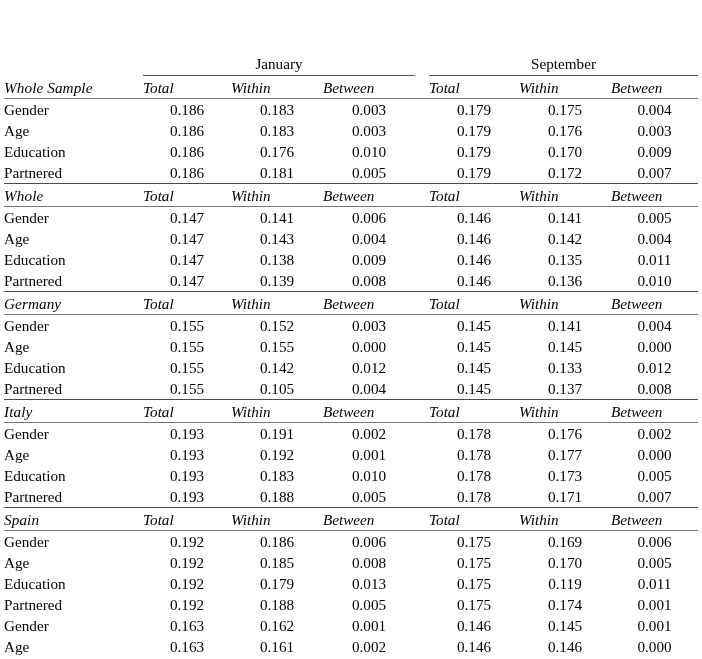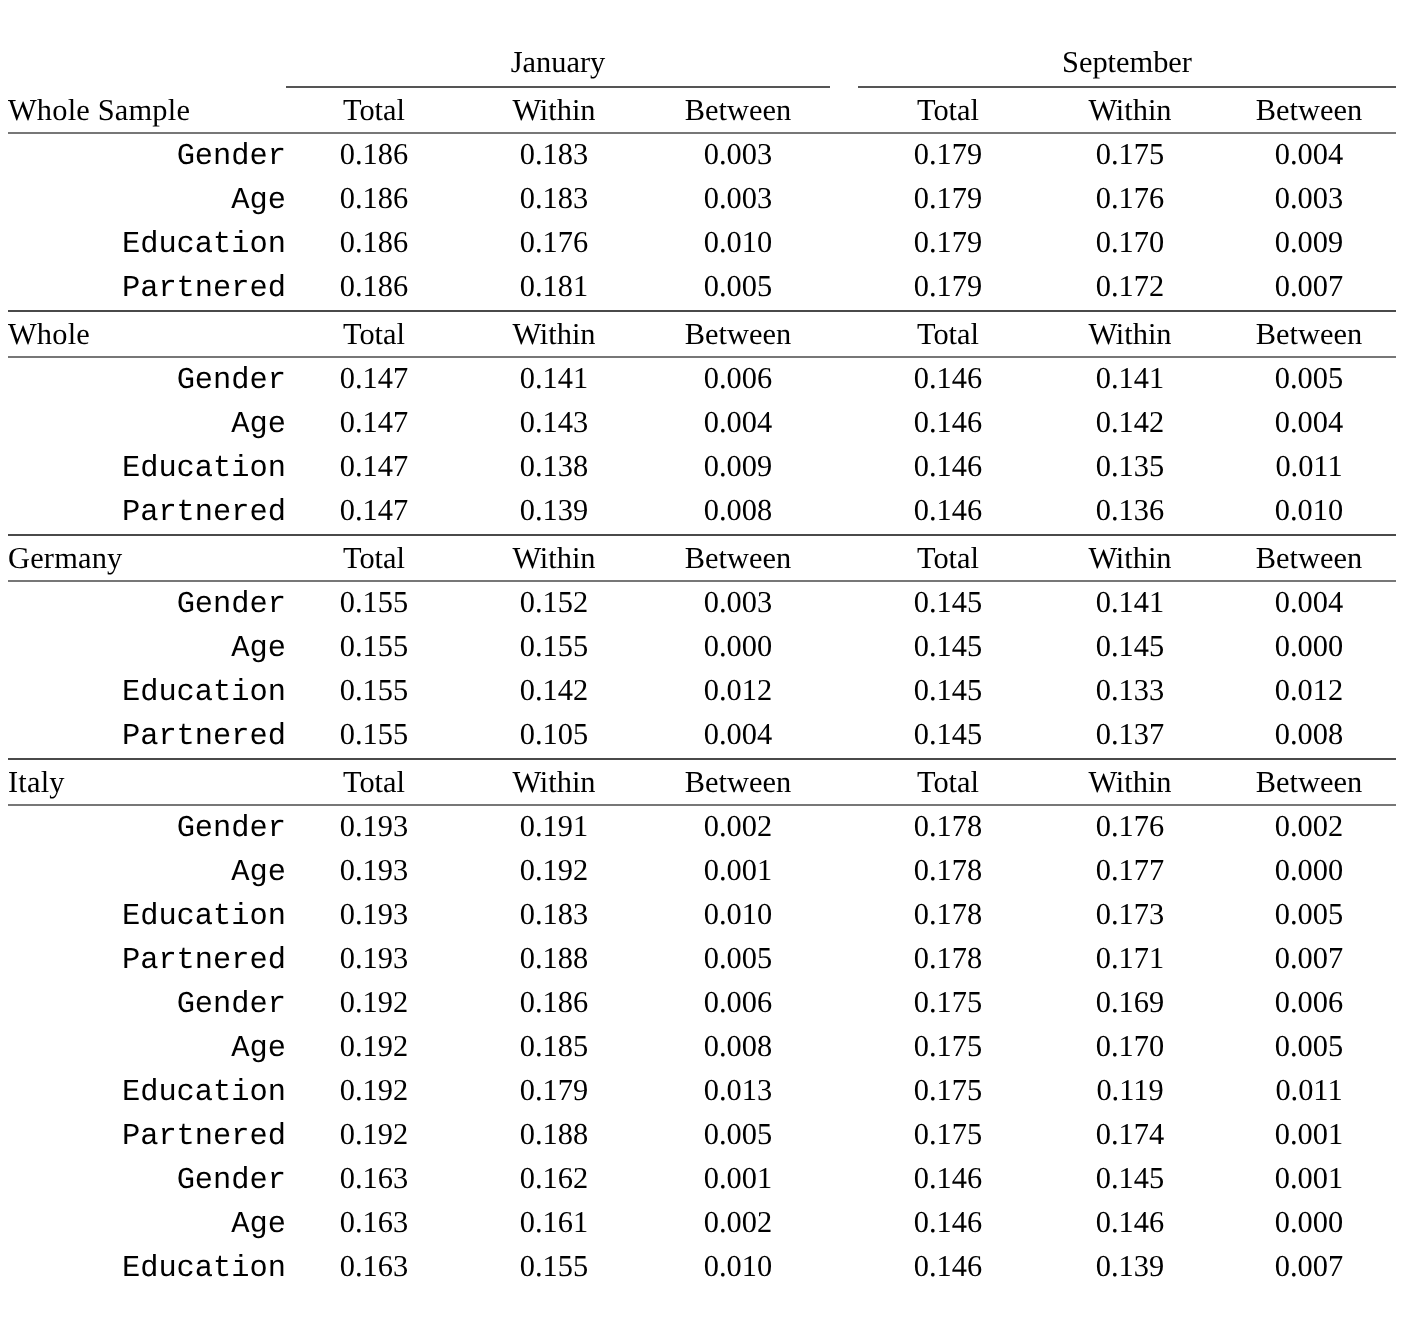--- a/index.html
+++ b/index.html
@@ -13,20 +13,21 @@
     font-family: "Liberation Serif", "DejaVu Serif", serif;
     color: #000000;
     -webkit-font-smoothing: antialiased;
   }
 
   #table-wrap {
     width: 702px;
     height: 477px;
     position: relative;
     box-sizing: border-box;
+    margin-top: 32px;
   }
 
   table.stats {
     border-collapse: collapse;
     width: 694px;
     margin: 0 4px;
     table-layout: fixed;
     font-size: 15.2px;
   }
 
@@ -63,39 +64,39 @@
     border-bottom: 1.1px solid #555555;
     padding-bottom: 1px;
   }
   tr.period-row td.period-pad { border-bottom: none; }
 
   
   tr.group-head td {
     border-top: 1.35px solid #4a4a4a;
     border-bottom: 1.15px solid #777777;
     padding-top: 1px;
+    font-style: italic;
   }
   tr.group-head.first td {
     border-top: none;
   }
   td.group-name {
     font-weight: bold;
     text-align: left;
     padding-left: 3px;
     letter-spacing: 0.1px;
   }
   td.colhead {
-    text-align: center;
+    text-align: left;
   }
 
   
   td.rowlabel {
-    text-align: right;
+    text-align: left;
     padding-left: 3px;
-    font-family: Liberation Mono, monospace;
   }
   td.num {
     text-align: center;
   }
   td.gap { font-size: 0; }
 </style>
 </head>
 <body>
 
 <div id="table-wrap">
@@ -313,20 +314,30 @@
         <tr>
           <td class="rowlabel">Partnered</td>
           <td class="num">0.193</td>
           <td class="num">0.188</td>
           <td class="num">0.005</td>
           <td class="gap"></td>
           <td class="num">0.178</td>
           <td class="num">0.171</td>
           <td class="num">0.007</td>
         </tr>
+        <tr class="group-head">
+          <td class="group-name">Spain</td>
+          <td class="colhead">Total</td>
+          <td class="colhead">Within</td>
+          <td class="colhead">Between</td>
+          <td class="gap"></td>
+          <td class="colhead">Total</td>
+          <td class="colhead">Within</td>
+          <td class="colhead">Between</td>
+        </tr>
         <tr>
           <td class="rowlabel">Gender</td>
           <td class="num">0.192</td>
           <td class="num">0.186</td>
           <td class="num">0.006</td>
           <td class="gap"></td>
           <td class="num">0.175</td>
           <td class="num">0.169</td>
           <td class="num">0.006</td>
         </tr>

